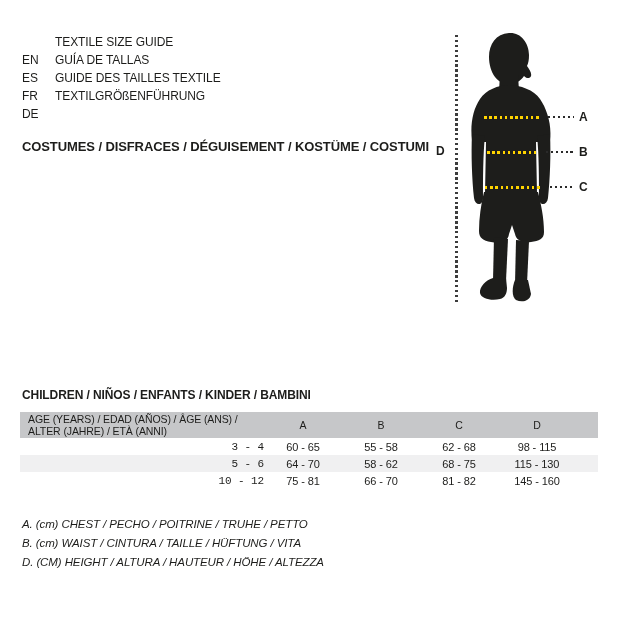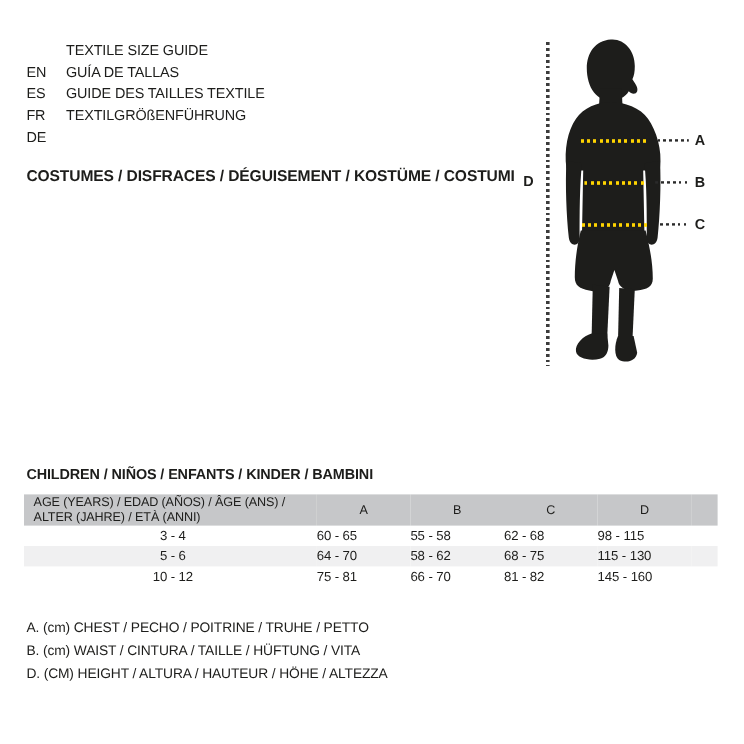--- a/index.html
+++ b/index.html
@@ -44,26 +44,26 @@
     border-collapse:collapse; table-layout:fixed; font-size:11px;
   }
   .size-table col.c-age  { width:244px; }
   .size-table col.c-m    { width:78px; }
   .size-table col.c-fill { width:22px; }
   .size-table thead th {
     background:var(--header_gray); font-weight:400; font-size:10.5px;
     text-align:center; vertical-align:middle; height:26px; line-height:12.5px;
   }
   .size-table thead th.age-h { text-align:left; padding-left:8px; }
-  .size-table tbody td { height:17px; text-align:left; vertical-align:middle; }
-  .size-table tbody td.age-c { text-align:center; padding-left:4px; }
+  .size-table tbody td { height:17px; text-align:center; vertical-align:middle; }
+  .size-table tbody td.age-c { text-align:right; padding-left:4px;font-family:Liberation Mono, monospace; }
   .size-table tbody tr:nth-child(even) { background:var(--stripe_gray); }
   
   .footnotes { position:absolute; left:22px; top:515px; font-size:11.5px; }
-  .footnote { height:19px; line-height:19px; white-space:nowrap; }
+  .footnote { height:19px; line-height:19px; white-space:nowrap;font-style:italic; }
 </style>
 </head>
 <body>
 
 <div class="page">
 
   <div class="lang-list">
     <div class="lang-row">
       <span class="lang-code">EN</span>
       <span class="lang-label">TEXTILE SIZE GUIDE</span>

